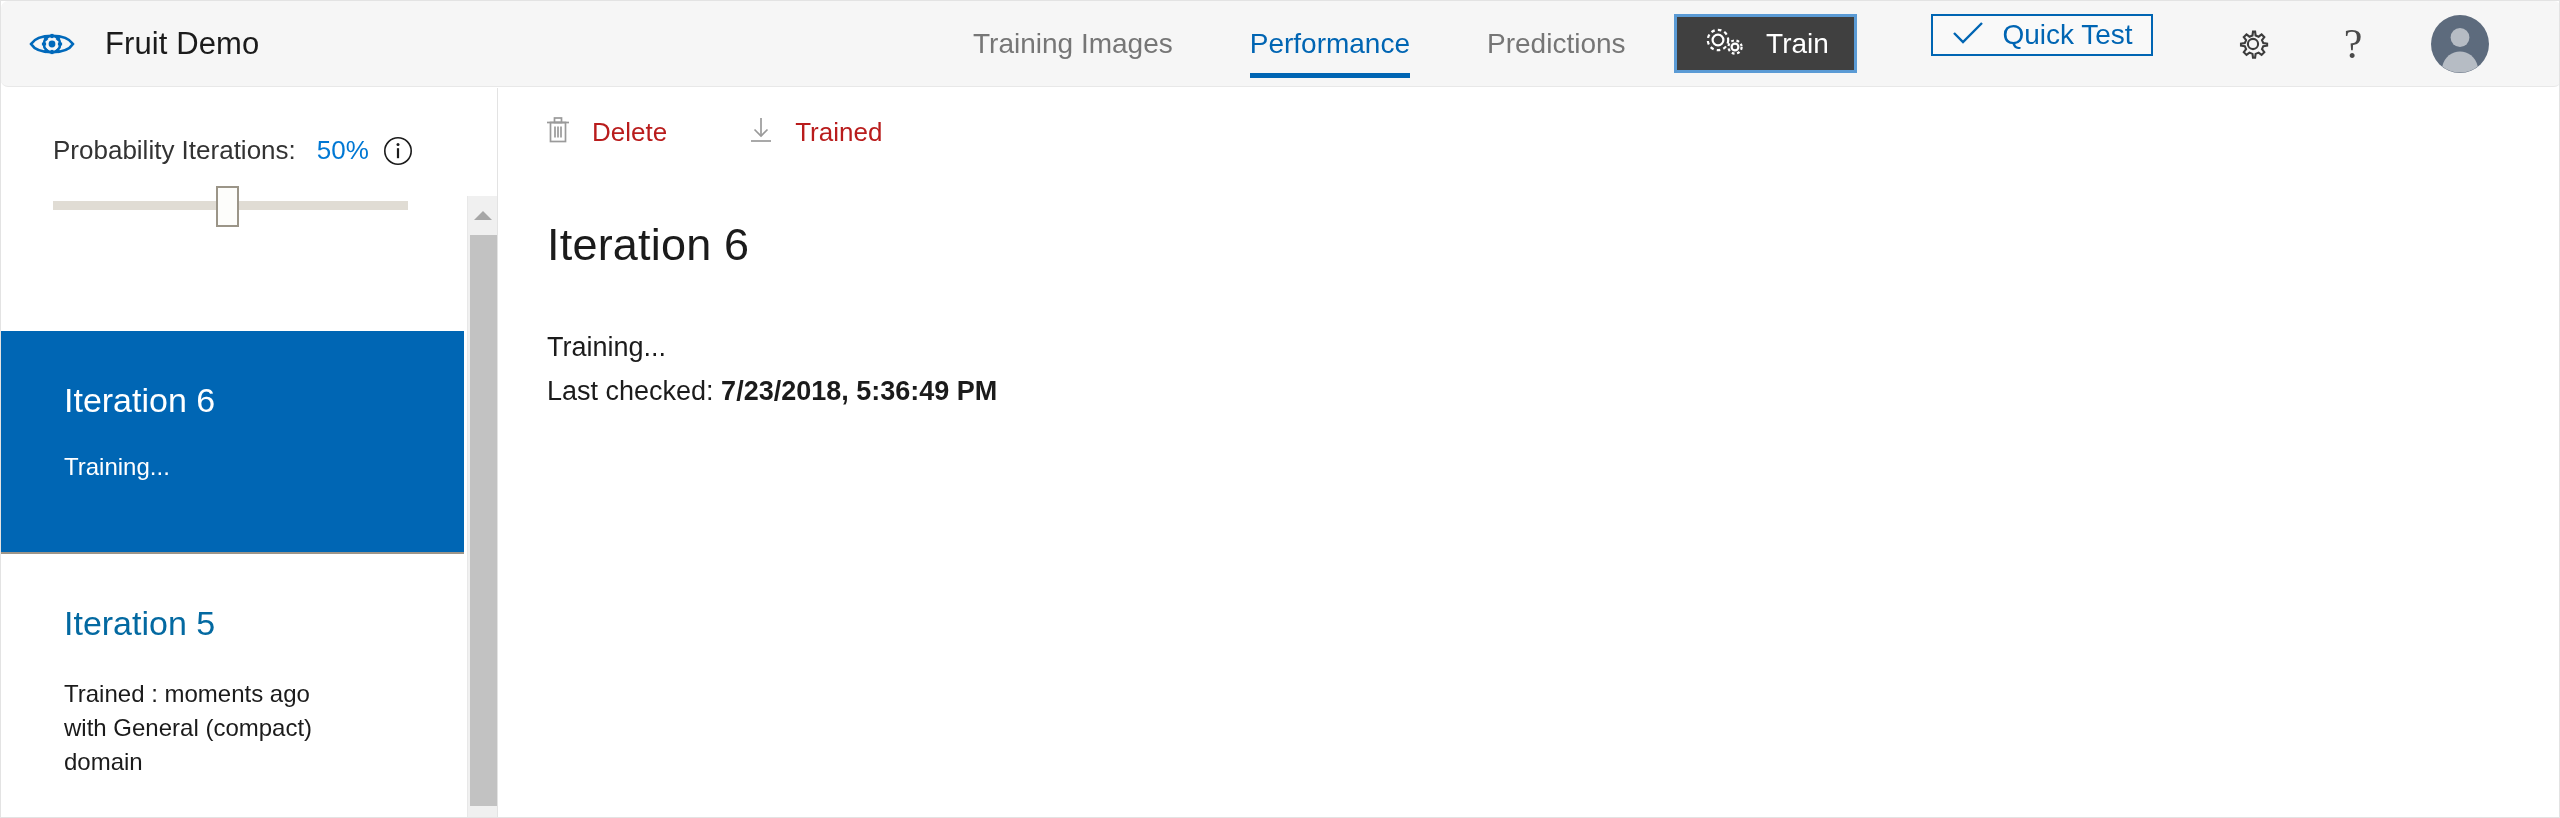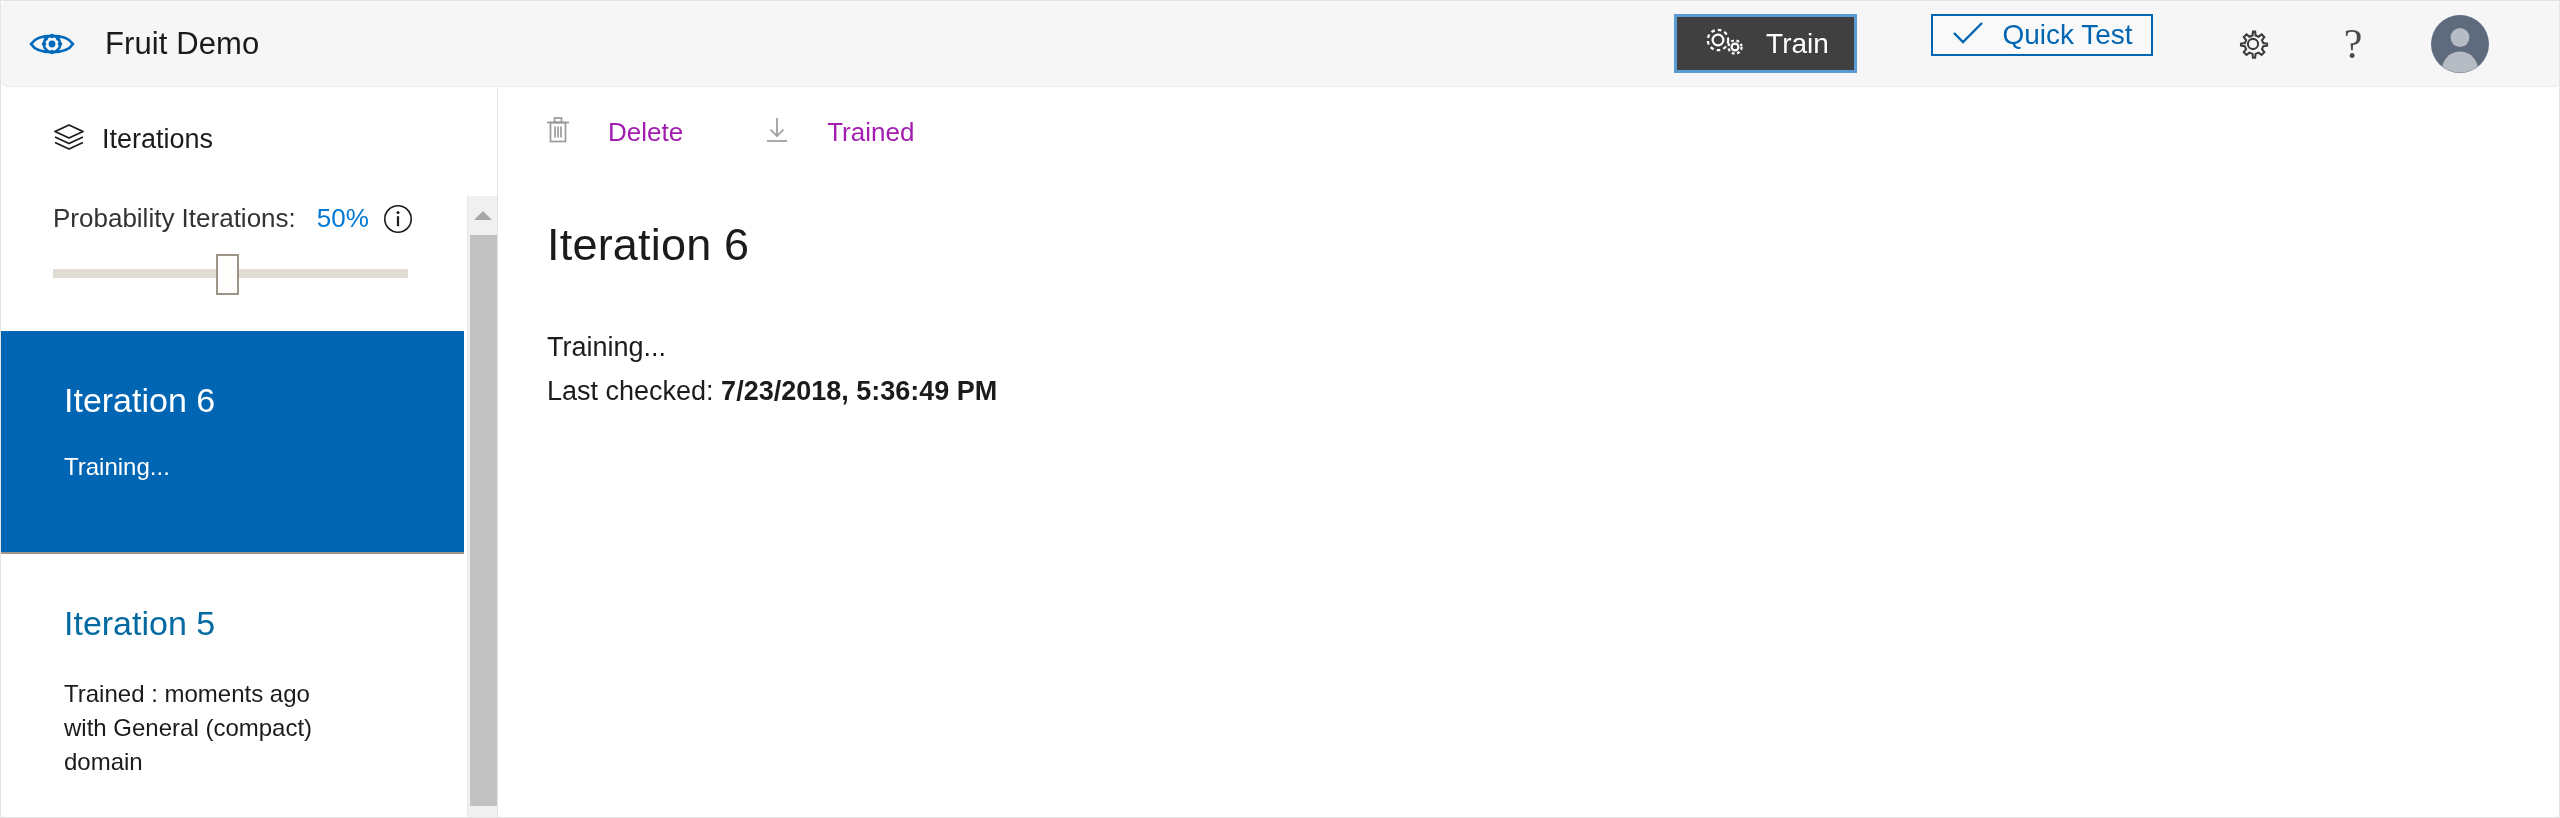--- a/index.html
+++ b/index.html
@@ -304,23 +304,23 @@
     padding-left: 45px;
   }
   .tool-btn {
     display: flex;
     align-items: center;
     margin-right: 80px;
     cursor: pointer;
     opacity: 1;
   }
   .tool-btn .lbl {
-    margin-left: 36px;
+    margin-left: 20px;
     font-size: 26px;
-    color: #a21caf;
+    color: #b91c1c;
     white-space: nowrap;
   }
 
   .page-title {
     margin: 43px 0 0 48px;
     font-size: 45px;
     font-weight: 400;
     color: #1b1b1b;
     letter-spacing: 0.2px;
   }
@@ -358,20 +358,25 @@
             <rect x="27.7" y="27.7" width="2.8" height="4.2" transform="rotate(-45 29.1 29.8)"></rect>
             <rect x="27.7" y="15.5" width="2.8" height="4.2" transform="rotate(45 29.1 17.6)"></rect>
             <rect x="15.5" y="27.7" width="2.8" height="4.2" transform="rotate(45 16.9 29.8)"></rect>
           </g>
           <circle cx="23" cy="23" r="3.4" fill="#0069bb"></circle>
         </svg>
       </span>
       <span class="brand-title">Fruit Demo</span>
     </div>
 
+    <div class="nav-tabs">
+      <div class="tab">Training Images</div>
+      <div class="tab active">Performance</div>
+      <div class="tab">Predictions</div>
+    </div>
 
     <div class="btn-train">
       <span>
         <svg width="46" height="32" viewBox="0 0 46 32">
           <g fill="none" stroke="#ffffff" stroke-width="2.2">
             <circle cx="16" cy="14" r="5.4"></circle>
             <circle cx="16" cy="14" r="10.2" stroke-dasharray="3.6 3.2"></circle>
             <circle cx="33" cy="21" r="3.4"></circle>
             <circle cx="33" cy="21" r="6.6" stroke-dasharray="2.8 2.6"></circle>
           </g>
@@ -406,32 +411,20 @@
       <svg width="58" height="58" viewBox="0 0 58 58">
         <circle cx="29" cy="29" r="29" fill="#5d6b7d"></circle>
         <circle cx="29" cy="22.5" r="9.4" fill="#b6bcc4"></circle>
         <path d="M11.2 51.5 C13.5 41.5 21 36.4 29 36.4 C37 36.4 44.5 41.5 46.8 51.5 A29 29 0 0 1 11.2 51.5 Z" fill="#b6bcc4"></path>
       </svg>
     </div>
   </div>
 
   <div class="sidebar">
 
-    <div class="iterations-head">
-      <span>
-        <svg width="32" height="30" viewBox="0 0 32 30">
-          <g fill="none" stroke="#1b1b1b" stroke-width="1.8" stroke-linejoin="round">
-            <polygon points="16,3 30,9.5 16,16 2,9.5"></polygon>
-            <polyline points="2,15 16,21.5 30,15"></polyline>
-            <polyline points="2,20.5 16,27 30,20.5"></polyline>
-          </g>
-        </svg>
-      </span>
-      <span class="lbl">Iterations</span>
-    </div>
 
     <div class="threshold-block">
       <div class="threshold-row">
         <span class="threshold-label">Probability Iterations:</span>
         <span class="threshold-value">50%</span>
         <span class="info-icon">
           <svg width="30" height="30" viewBox="0 0 30 30">
             <circle cx="15" cy="15" r="13.2" fill="none" stroke="#1b1b1b" stroke-width="1.6"></circle>
             <circle cx="15" cy="8.6" r="1.5" fill="#1b1b1b"></circle>
             <rect x="13.9" y="12.2" width="2.2" height="10" fill="#1b1b1b"></rect>

